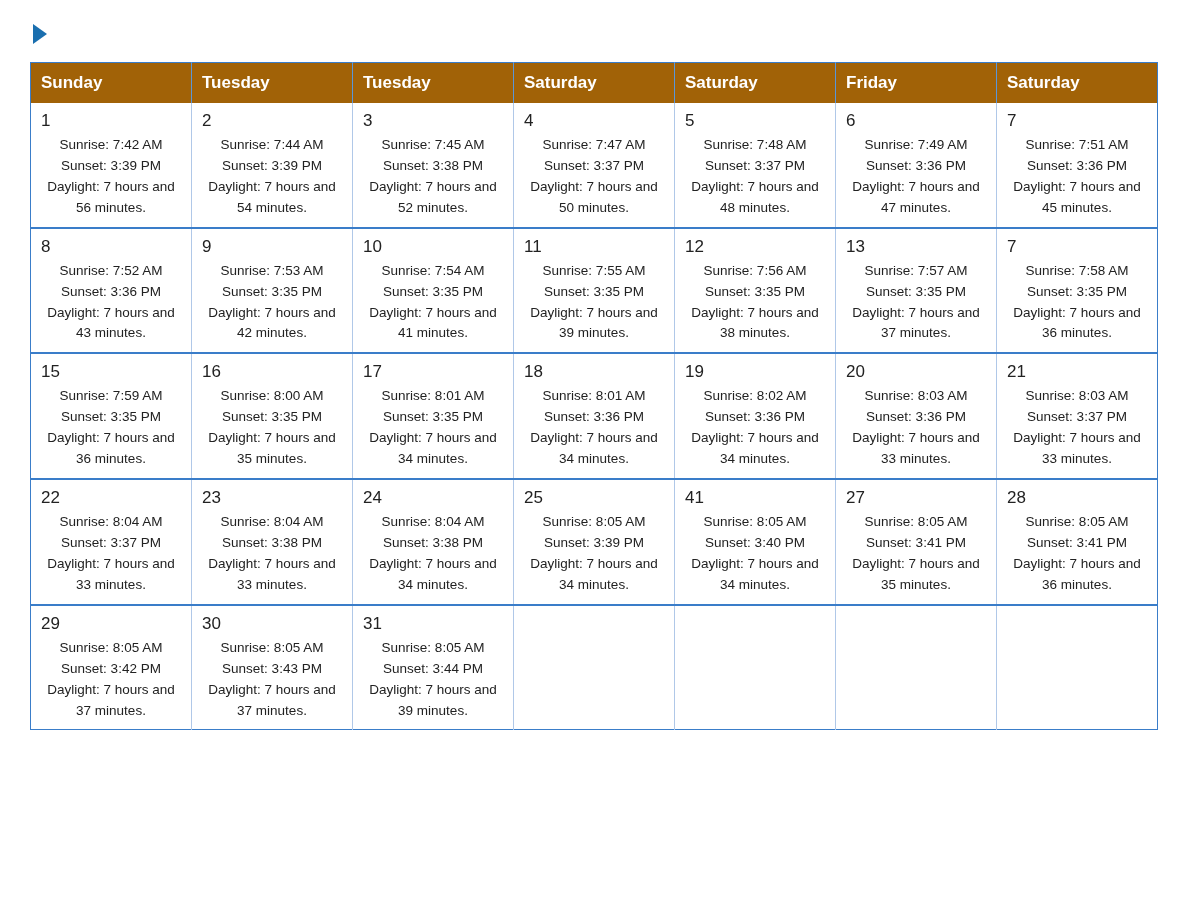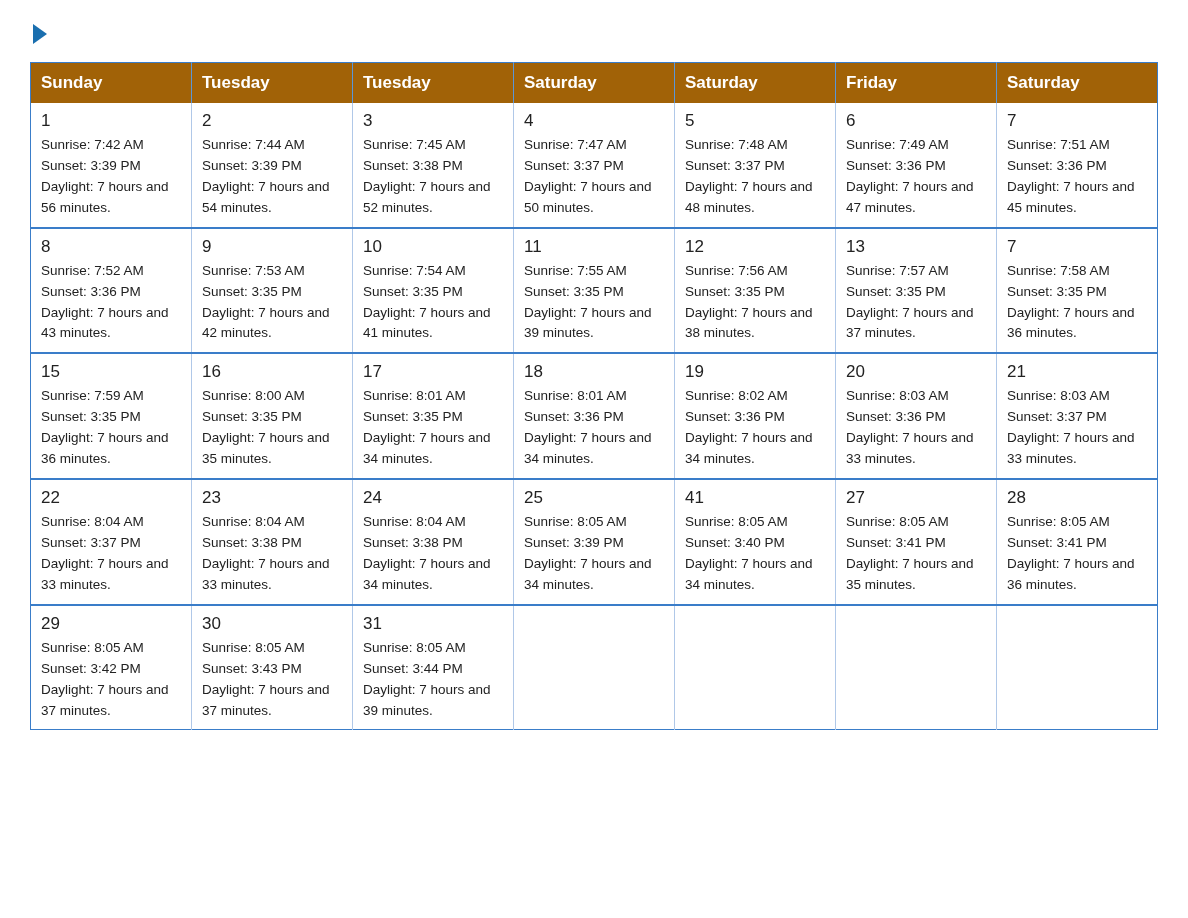--- a/index.html
+++ b/index.html
@@ -91,20 +91,21 @@
       font-size: 17px;
       font-weight: 400;
       color: #222;
       margin-bottom: 4px;
       display: block;
     }
     .day-info {
       font-size: 13.5px;
       color: #222;
       line-height: 1.55;
+      text-align: center;
     }
     .empty-cell {
       background: #fff;
     }
   </style>
 </head>
 <body>
 
 <div class="header">
   <div class="logo">

